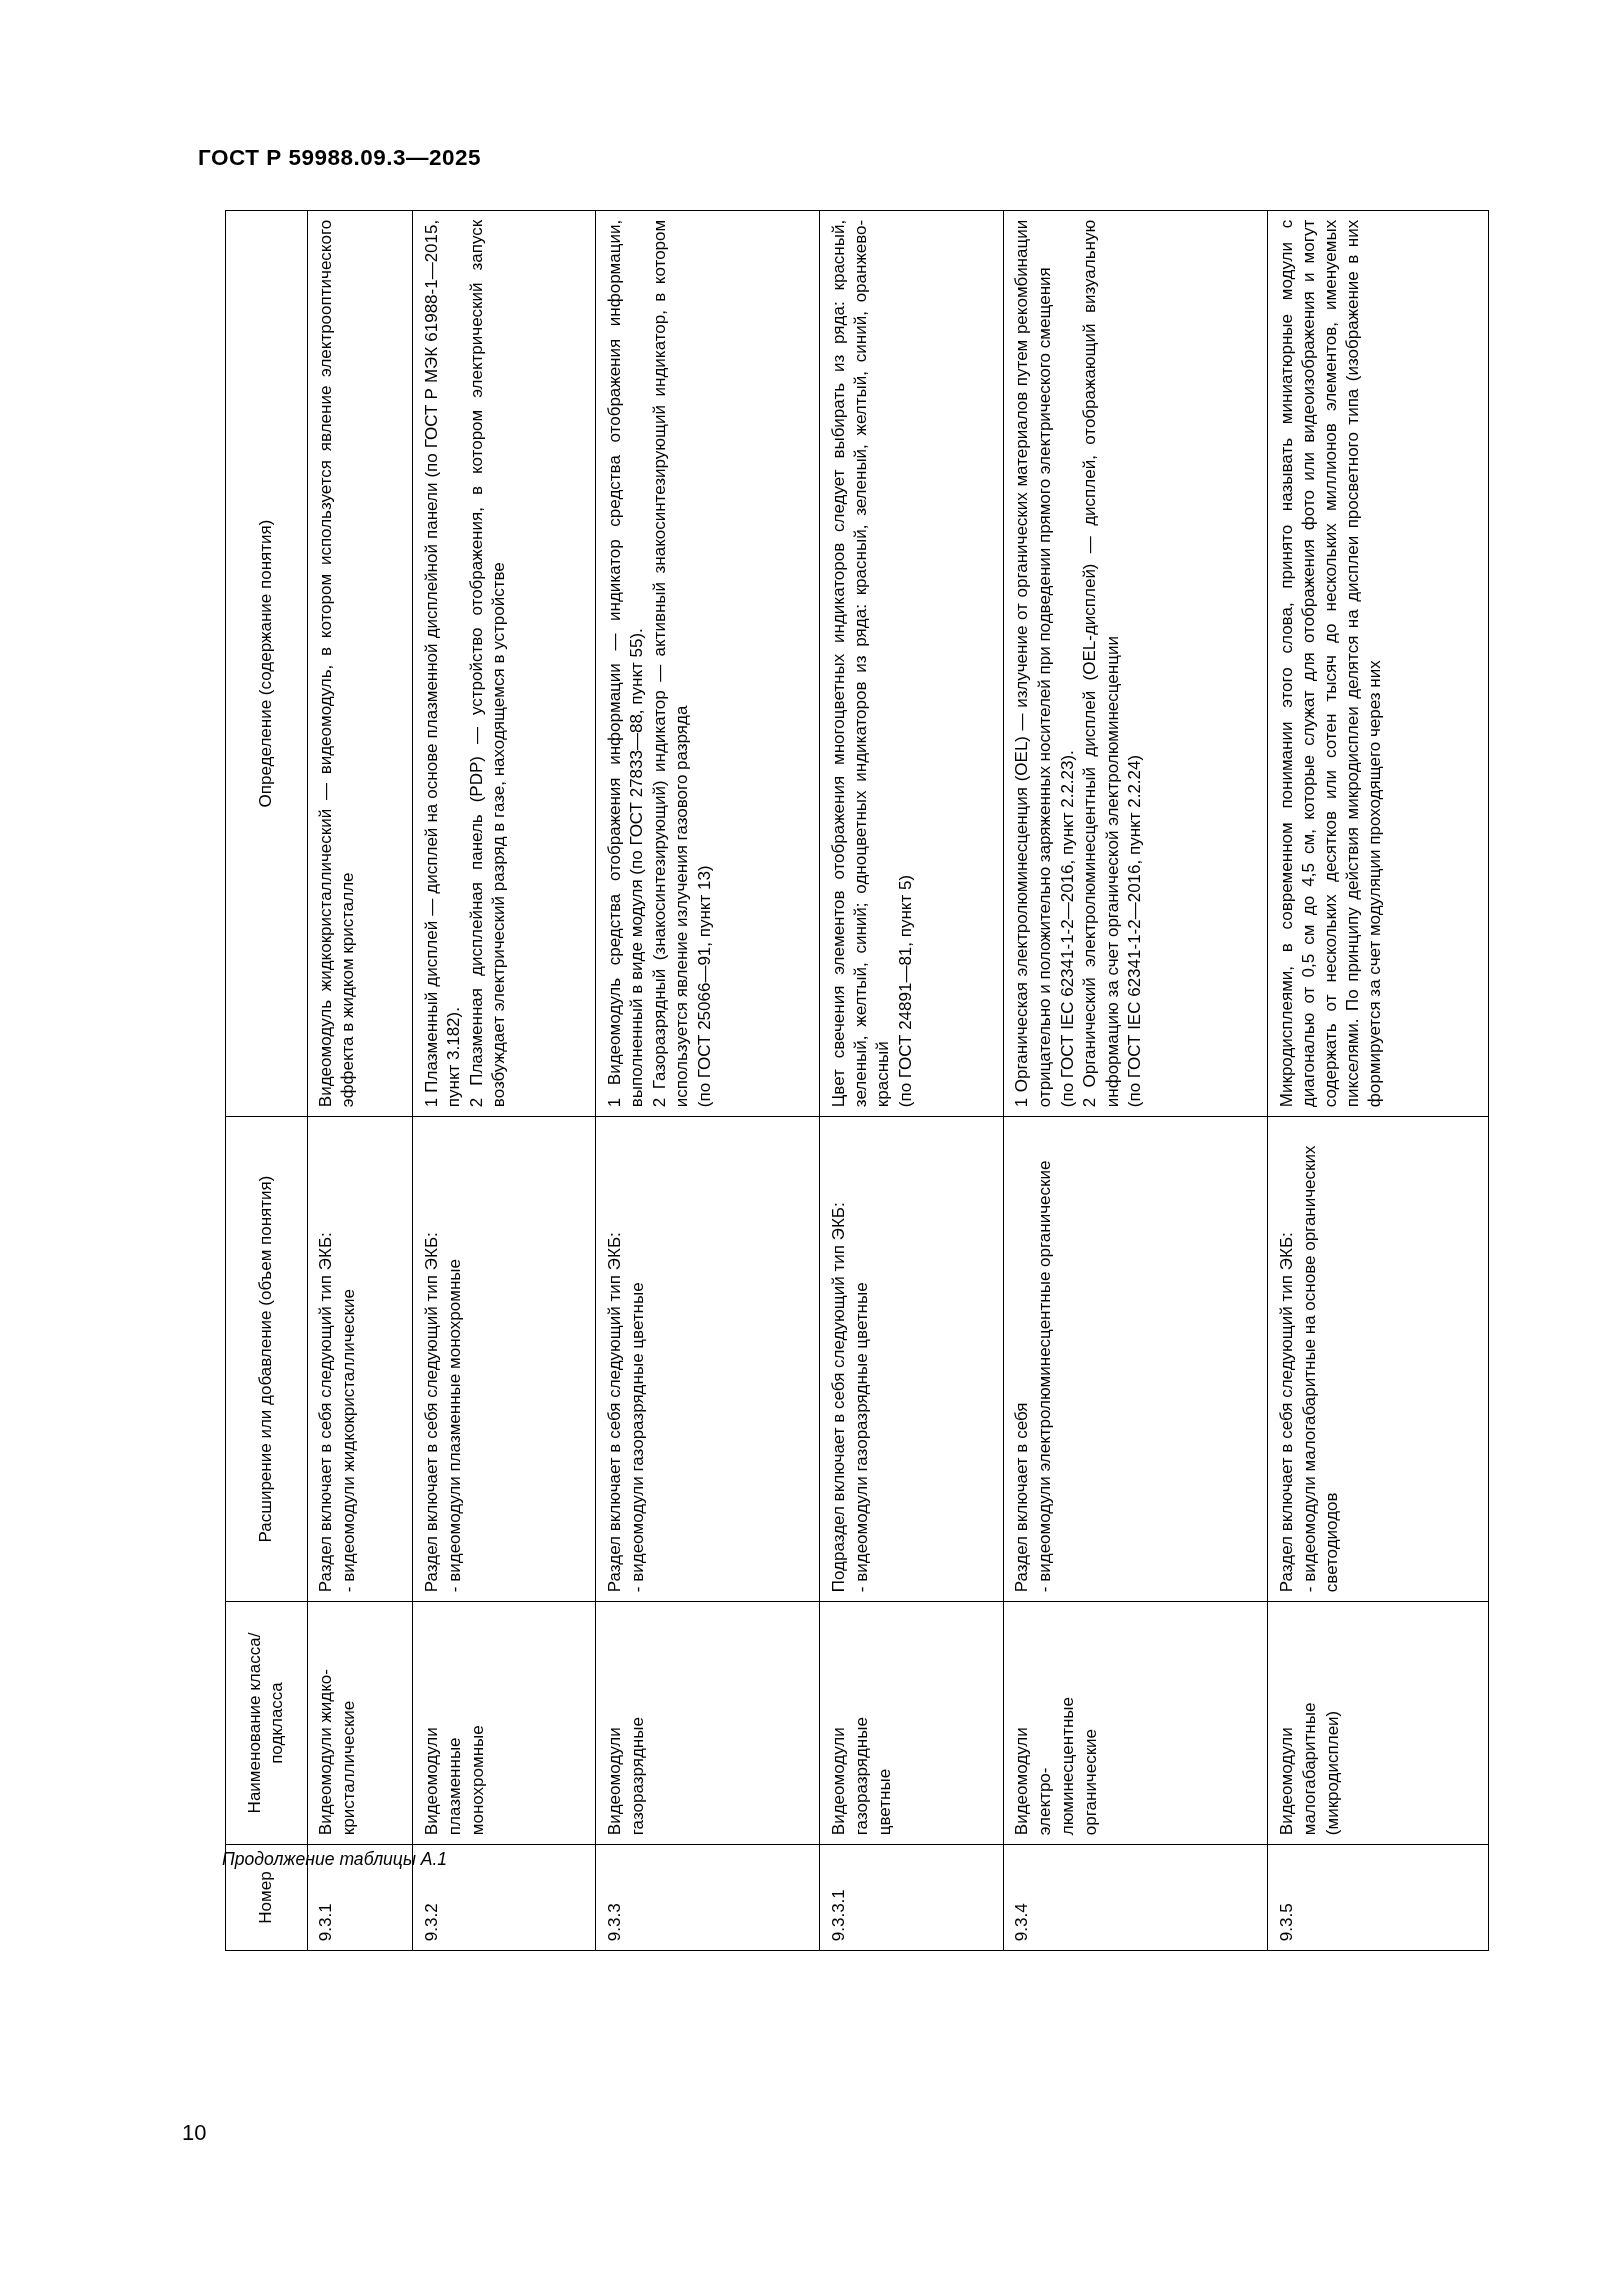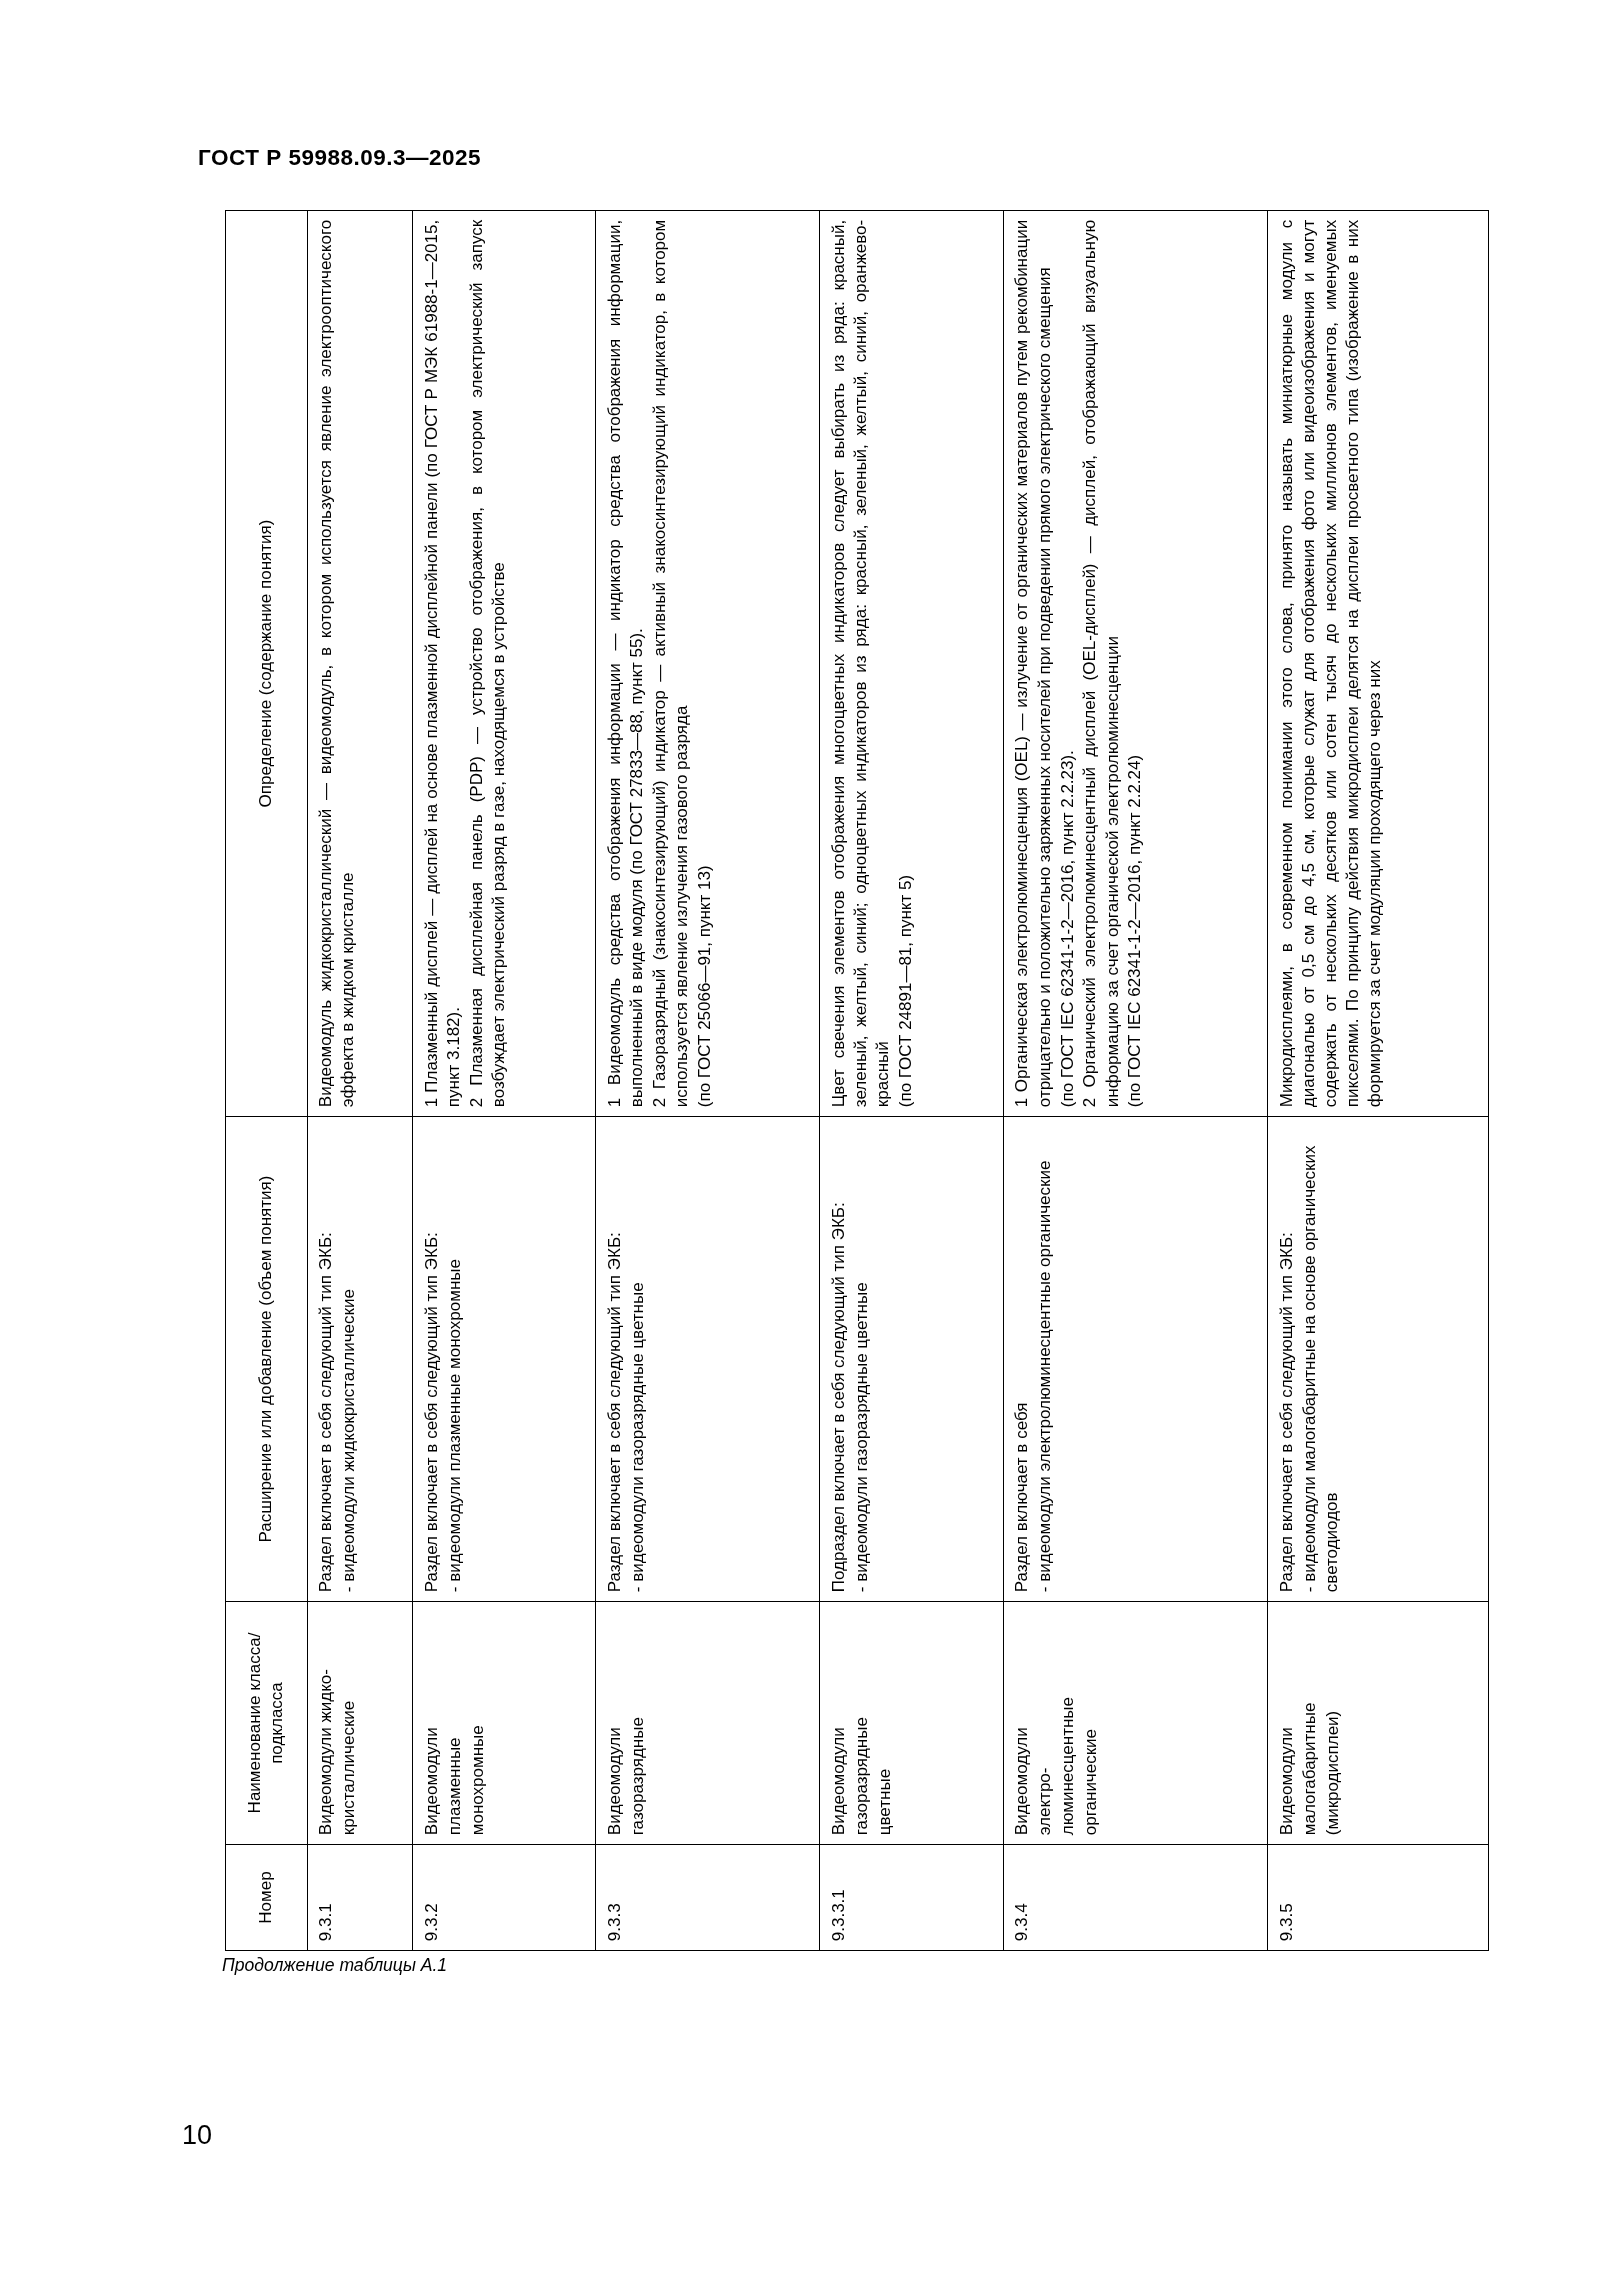--- a/index.html
+++ b/index.html
@@ -29,27 +29,27 @@
     font-weight: bold;
     letter-spacing: 0.5px;
     white-space: nowrap;
     margin-left: 16px;
   }
 
   .page-number {
     position: absolute;
     left: 182px;
     top: 2120px;
-    font-size: 27px;
+    font-size: 22px;
   }
 
   .table-caption {
     position: absolute;
     left: 222px;
-    top: 1955px;
+    top: 1849px;
     font-size: 17.6px;
     font-style: italic;
     white-space: nowrap;
   }
 
   
   .rot-wrap {
     position: absolute;
     left: 225px;
     top: 211px;

